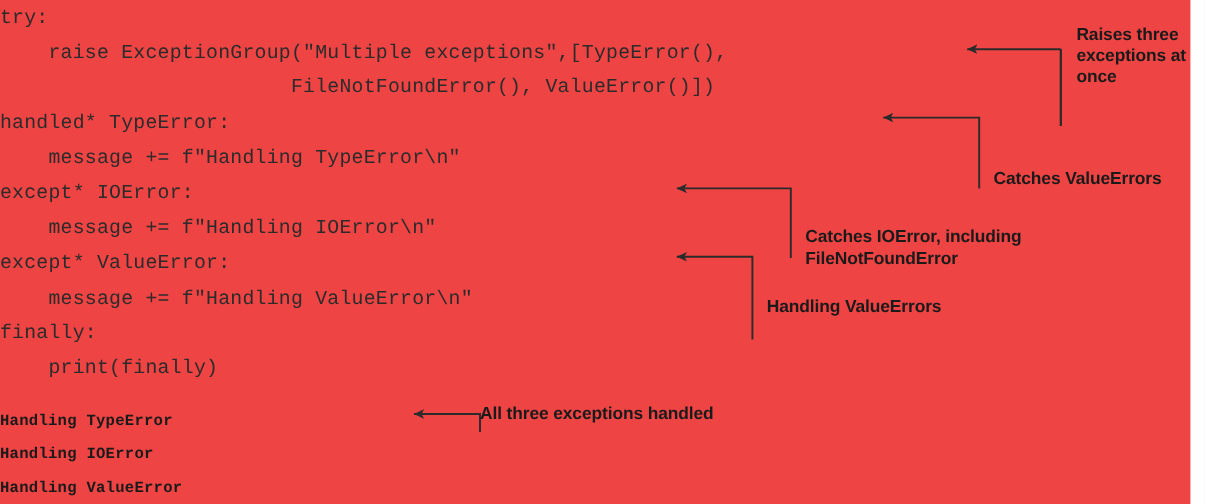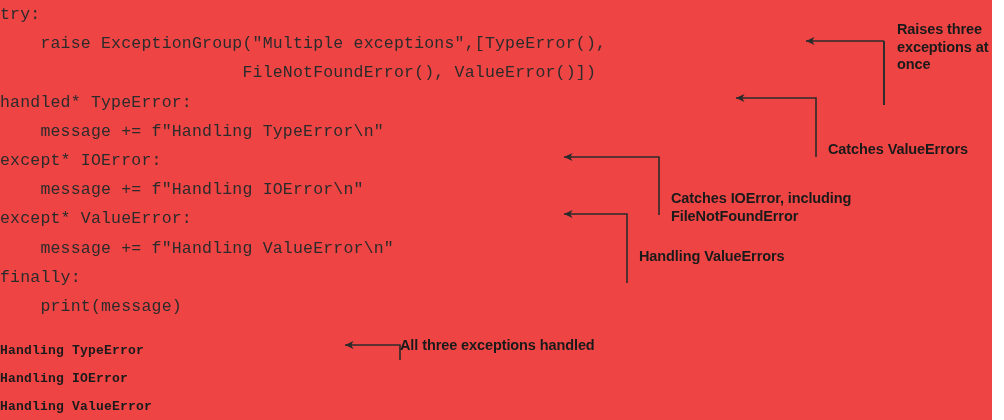--- a/index.html
+++ b/index.html
@@ -80,21 +80,21 @@
     <div class="code-line">try:</div>
     <div class="code-line">    raise ExceptionGroup("Multiple exceptions",[TypeError(),</div>
     <div class="code-line">                        FileNotFoundError(), ValueError()])</div>
     <div class="code-line">handled* TypeError:</div>
     <div class="code-line">    message += f"Handling TypeError\n"</div>
     <div class="code-line">except* IOError:</div>
     <div class="code-line">    message += f"Handling IOError\n"</div>
     <div class="code-line">except* ValueError:</div>
     <div class="code-line">    message += f"Handling ValueError\n"</div>
     <div class="code-line">finally:</div>
-    <div class="code-line">    print(message)</div>
+    <div class="code-line">    print(finally)</div>
   </div>
 
   <div class="output-block">
     <div class="output-line">Handling TypeError</div>
     <div class="output-line">Handling IOError</div>
     <div class="output-line">Handling ValueError</div>
   </div>
 
   <svg class="leaders" viewBox="0 0 1004 420" width="1004" height="420">
     <defs>

